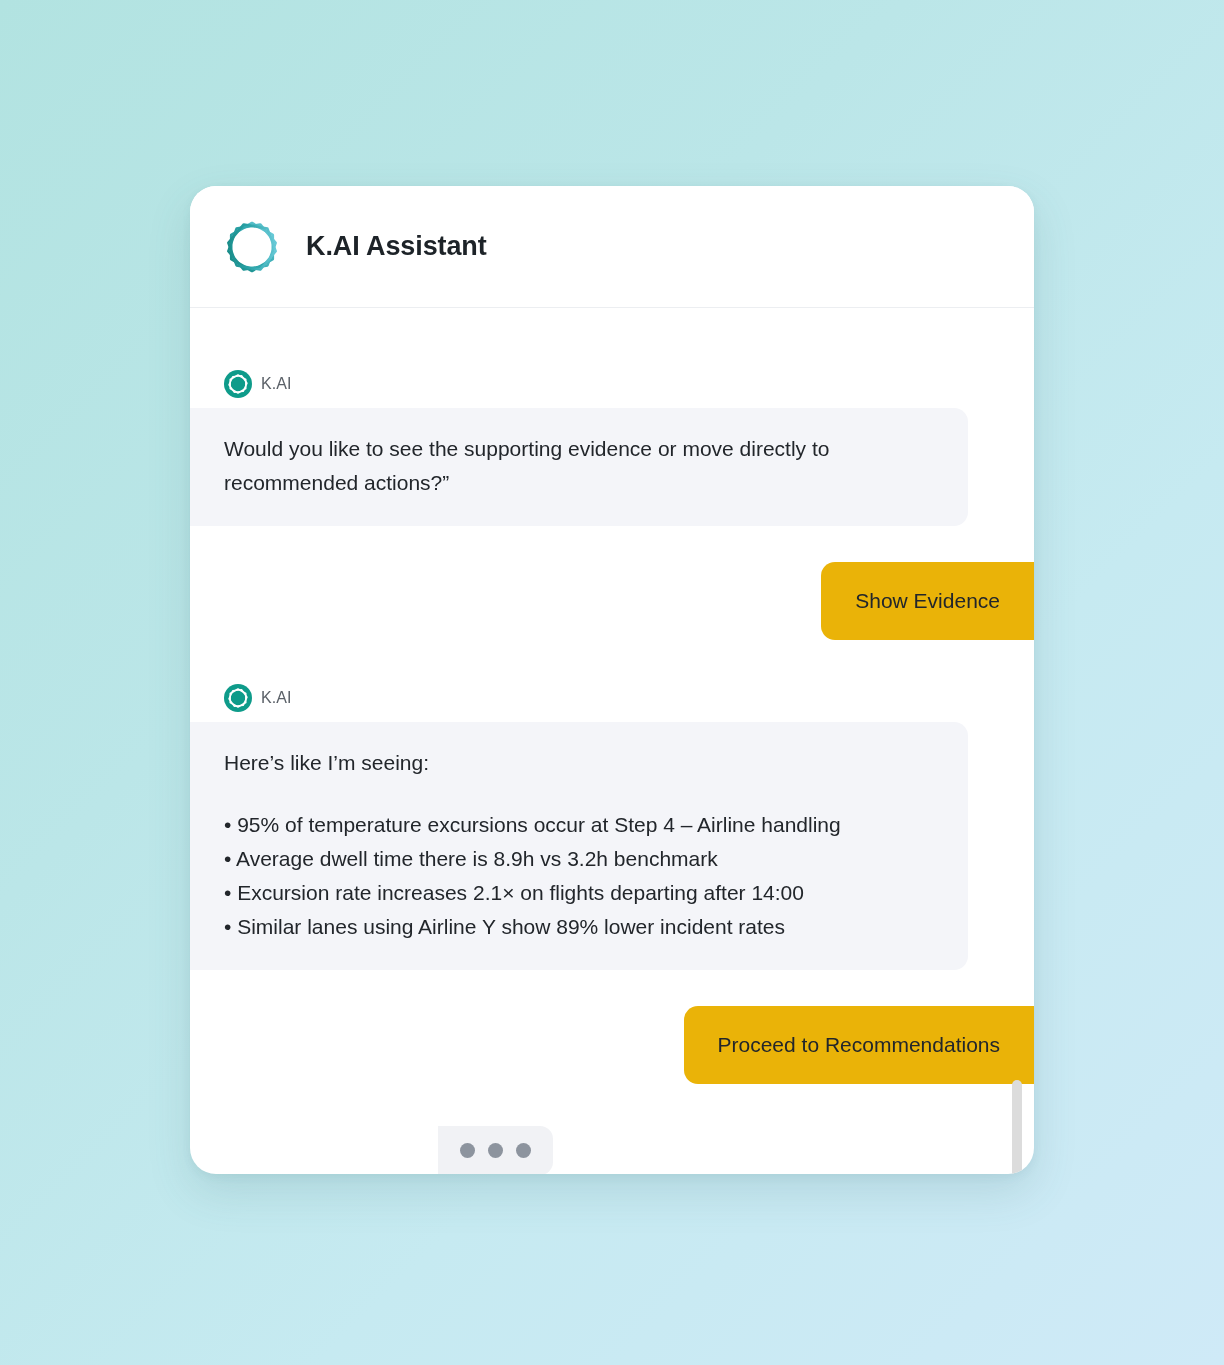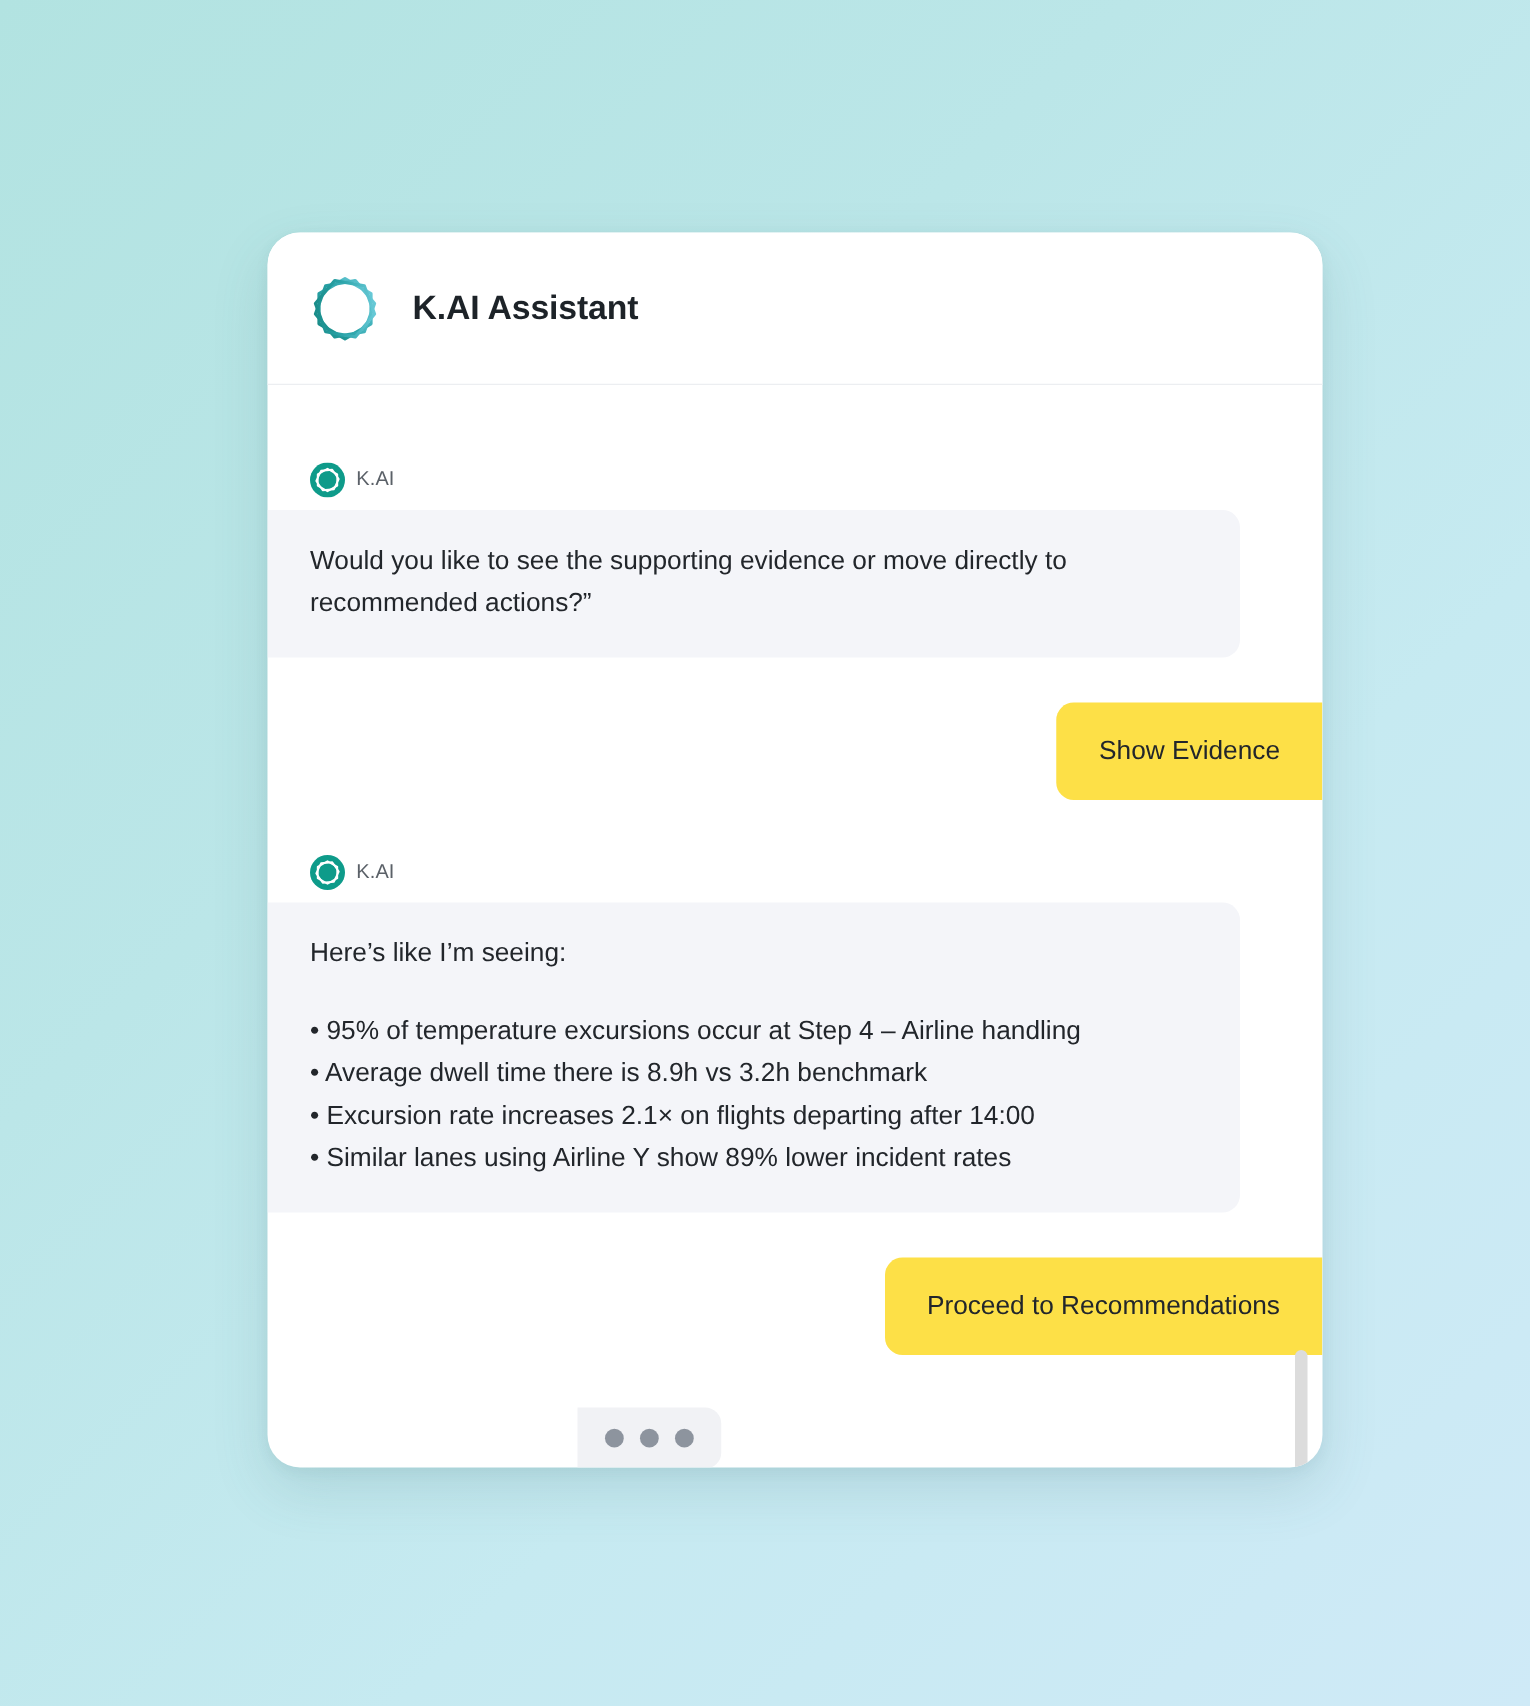--- a/index.html
+++ b/index.html
@@ -23,21 +23,20 @@
     top: 186px;
     width: 844px;
     height: 988px;
     background: #ffffff;
     border-radius: 26px;
     box-shadow: 0 18px 44px rgba(60, 110, 120, 0.16),
                 0 3px 10px rgba(60, 110, 120, 0.07);
     overflow: hidden;
     display: flex;
     flex-direction: column;
-    margin-left: 24px;
   }
 
   
   .card-header {
     height: 122px;
     flex: 0 0 122px;
     display: flex;
     align-items: center;
     padding: 0 34px;
     border-bottom: 1px solid #eceef1;
@@ -106,21 +105,21 @@
 
   .bubble.bot {
     background: #f4f5f9;
     border-radius: 0 14px 14px 0;
     padding: 24px 34px 26px 34px;
     max-width: 780px;
     width: 778px;
   }
 
   .bubble.user {
-    background: #fde047;
+    background: #eab308;
     border-radius: 14px 0 0 14px;
     padding: 22px 34px;
     margin-right: 0;
     font-size: 21px;
     color: #22262b;
   }
   .spacer-md { height: 44px; }
   .spacer-sm { height: 36px; }
 
   .bubble-lead { margin-bottom: 28px; }

